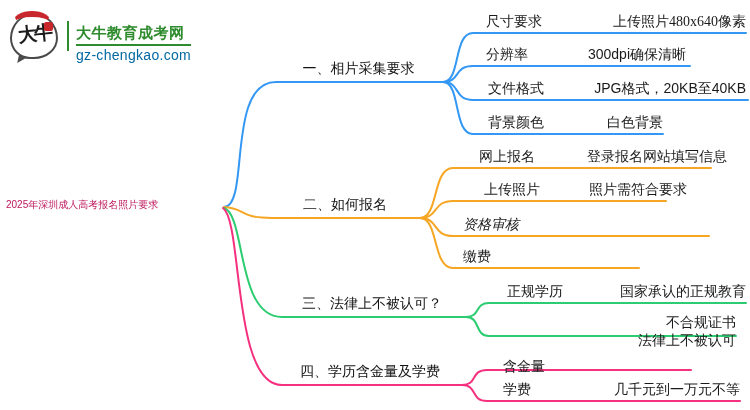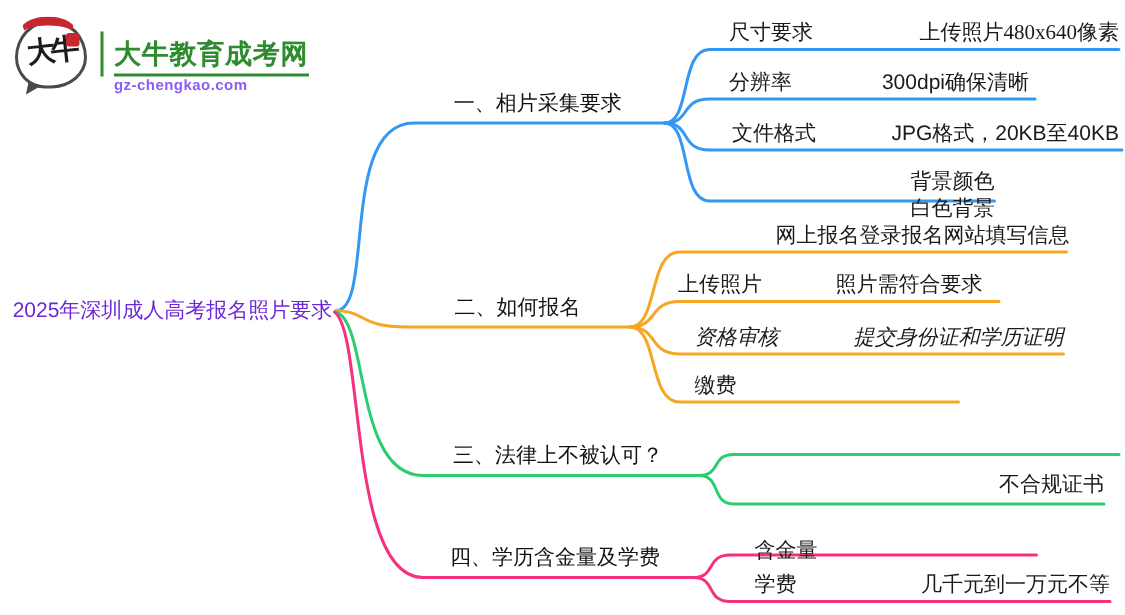--- a/index.html
+++ b/index.html
@@ -16,26 +16,26 @@
     border-top:6px solid #c8272d;border-left:2px solid transparent;
     border-right:2px solid transparent;border-radius:50%;}
   .logo-cn{position:absolute;left:0;top:6px;width:100%;text-align:center;
     font-family:"DejaVu Serif","Liberation Serif",serif;font-weight:bold;
     font-size:19px;color:#1c1c1c;transform:rotate(-6deg);letter-spacing:-3px;}
   .logo-seal{position:absolute;top:7px;right:3px;width:9px;height:9px;
     background:#c8272d;border-radius:2px;}
   .logo-tail{position:absolute;left:6px;bottom:-7px;width:0;height:0;
     border-left:9px solid #4a4a4a;border-bottom:8px solid transparent;transform:rotate(12deg);}
   .logo-sep{width:2px;height:30px;background:#2e8b2e;margin:0 7px 0 9px;}
-  .logo-name{font-size:18px;font-weight:700;color:#2e8b2e;letter-spacing:0.5px;white-space:nowrap;margin-top:15px;}
+  .logo-name{font-size:15px;font-weight:700;color:#2e8b2e;letter-spacing:0.5px;white-space:nowrap;margin-top:15px;}
   .logo-rule{height:2px;background:#2e8b2e;margin:1px 0 1px 0;}
-  .logo-domain{font-size:10px;font-weight:700;color:#8b5cf6;letter-spacing:0.3px;}
+  .logo-domain{font-size:14px;font-weight:400;color:#0369a1;letter-spacing:0.3px;}
   
-  .root-node{position:absolute;left:6px;top:198px;width:218px;font-size:14px;
-    color:#6d28d9;white-space:nowrap;text-align:center;}
+  .root-node{position:absolute;left:6px;top:198px;width:218px;font-size:10px;
+    color:#be185d;white-space:nowrap;}
   .branch-label{position:absolute;height:20px;text-align:center;font-size:14px;
     color:#121212;white-space:nowrap;}
   .leaf{position:absolute;height:20px;display:flex;justify-content:space-between;
     align-items:flex-end;font-size:14px;color:#1a1a1c;white-space:nowrap;}
   .leaf span{display:inline-block;}
 </style>
 </head>
 <body>
 
 <div class="canvas">
@@ -94,43 +94,47 @@
     <span>上传照片480x640像素</span>
   </div>
   <div class="leaf" style="left:486px;top:44px;width:200px;">
     <span>分辨率</span>
     <span>300dpi确保清晰</span>
   </div>
   <div class="leaf" style="left:488px;top:78px;width:258px;">
     <span>文件格式</span>
     <span>JPG格式，20KB至40KB</span>
   </div>
-  <div class="leaf" style="left:488px;top:112px;width:175px;flex-direction:column;">
+  <div class="leaf" style="left:488px;top:112px;width:175px;">
     <span>背景颜色</span>
     <span>白色背景</span>
   </div>
 
-  <div class="leaf" style="left:465px;top:146px;width:248px;justify-content:flex-end;">
+  <div class="leaf" style="left:479px;top:146px;width:248px;">
     <span>网上报名</span>
     <span>登录报名网站填写信息</span>
   </div>
-  <div class="leaf" style="left:452px;top:179px;width:203px;text-align:center;">
+  <div class="leaf" style="left:484px;top:179px;width:203px;text-align:center;">
     <span>上传照片</span>
     <span>照片需符合要求</span>
   </div>
   <div class="leaf" style="left:463px;top:214px;width:246px;font-style:italic;">
     <span>资格审核</span>
-    <span>提交身份证和学历证明</span>
   </div>
   <div class="leaf" style="left:463px;top:246px;width:176px;">
     <span>缴费</span>
   </div>
 
+  <div class="leaf" style="left:507px;top:281px;width:239px;">
+    <span>正规学历</span>
+    <span>国家承认的正规教育</span>
+  </div>
   <div class="leaf" style="left:507px;top:314px;width:229px;flex-direction:column;">
     <span>不合规证书</span>
+    <span>法律上不被认可</span>
   </div>
 
   <div class="leaf" style="left:503px;top:356px;width:188px;">
     <span>含金量</span>
   </div>
   <div class="leaf" style="left:503px;top:379px;width:237px;">
     <span>学费</span>
     <span>几千元到一万元不等</span>
   </div>
 

